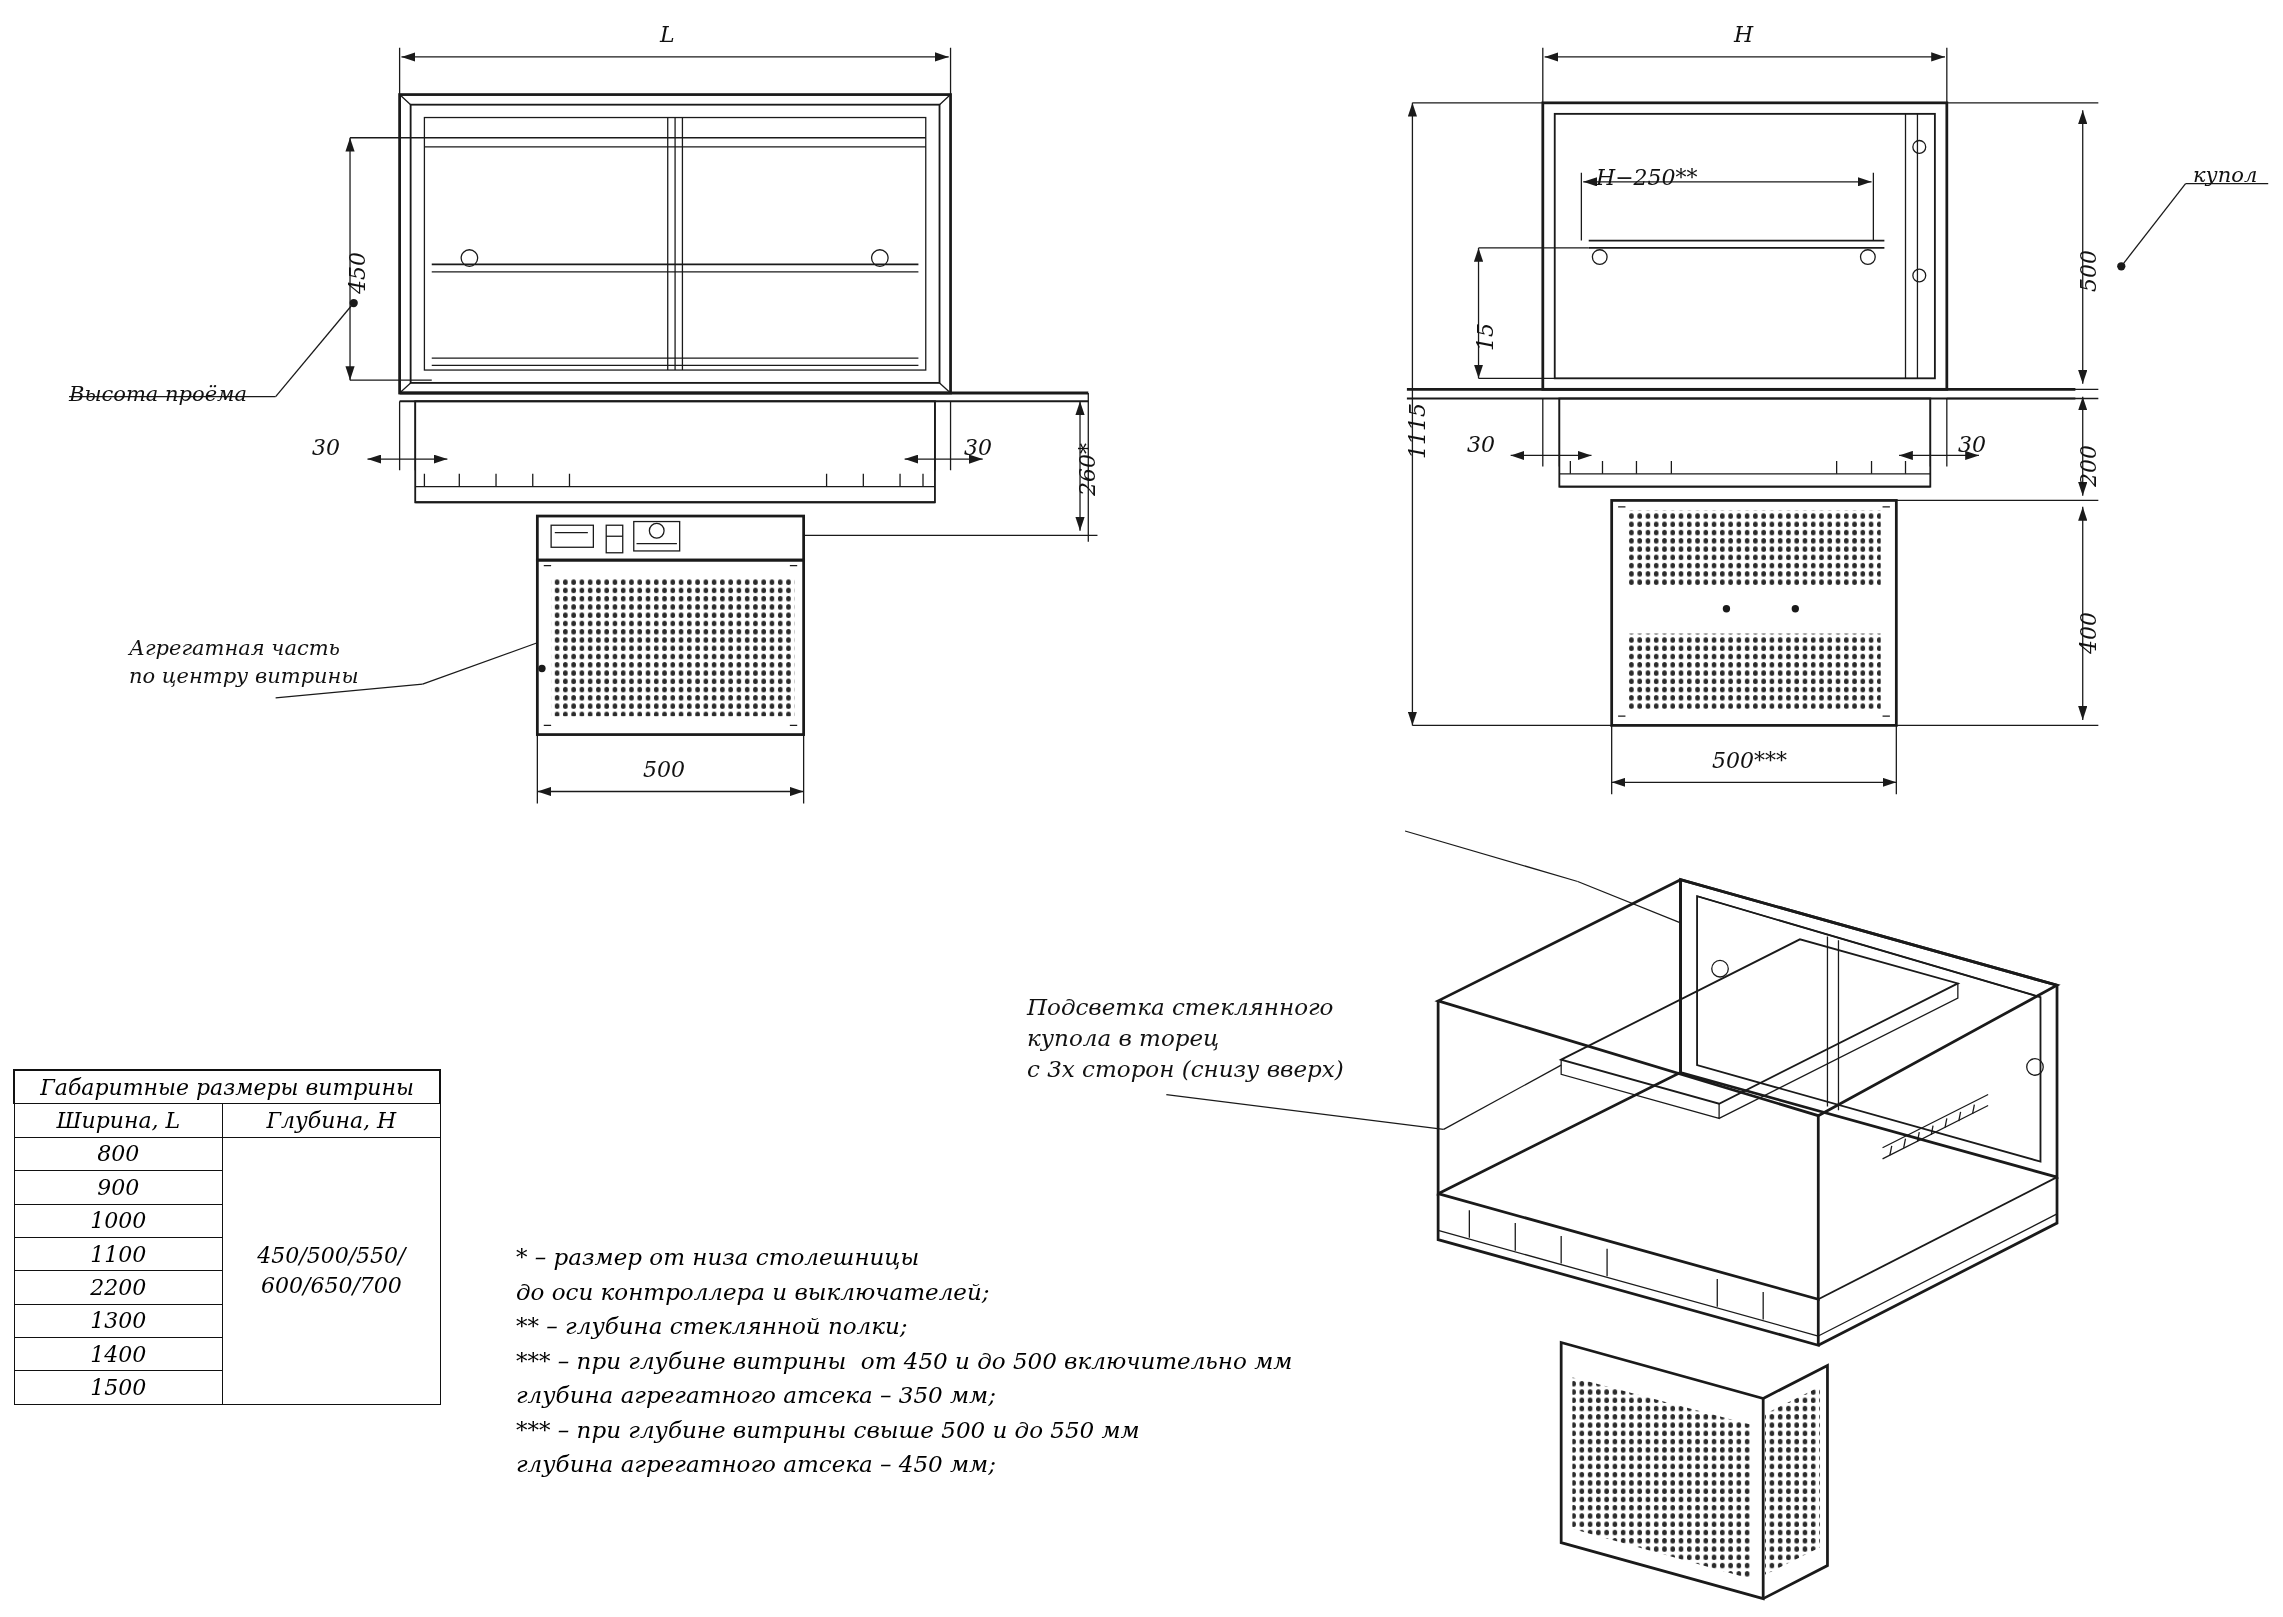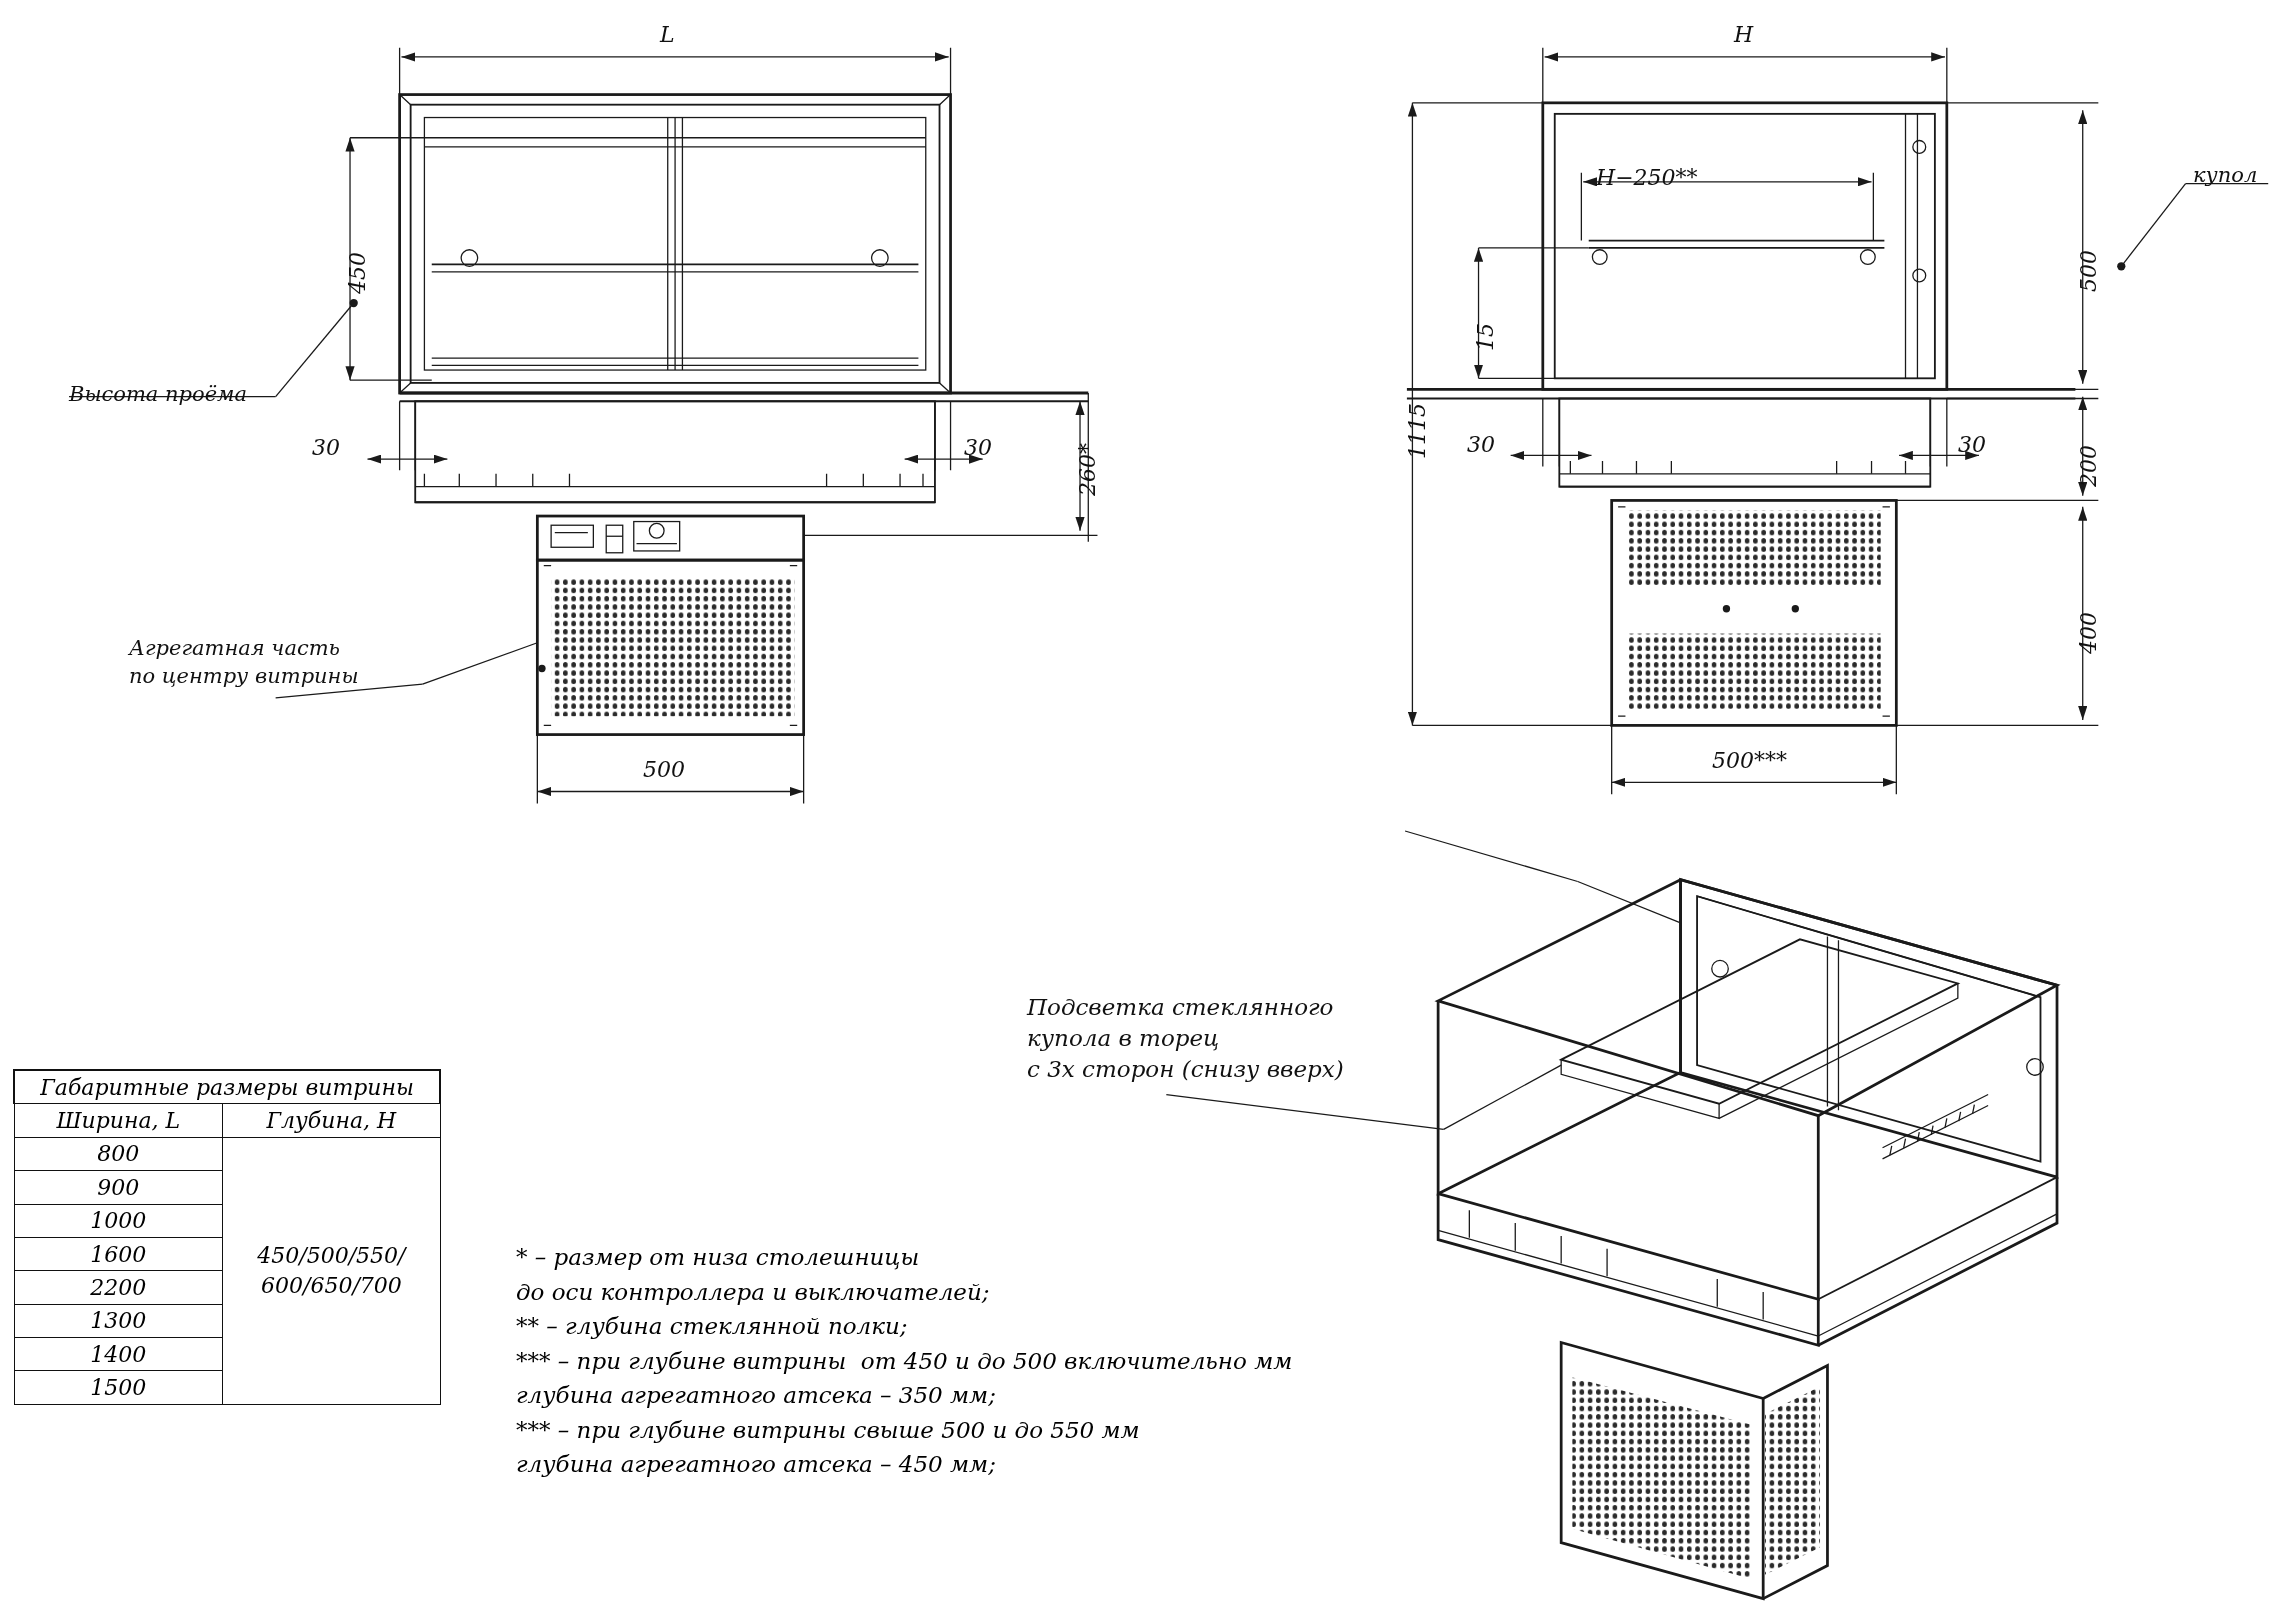--- a/index.html
+++ b/index.html
@@ -323,21 +323,21 @@
     <td rowspan="8" style="white-space:pre; line-height:1.35;">450/500/550/
 600/650/700</td>
   </tr>
   <tr>
           <td>900</td>
         </tr>
   <tr>
           <td>1000</td>
         </tr>
   <tr>
-          <td>1600</td>
+          <td>1100</td>
         </tr>
   <tr>
           <td>2200</td>
         </tr>
   <tr>
           <td>1300</td>
         </tr>
   <tr>
           <td>1400</td>
         </tr>

